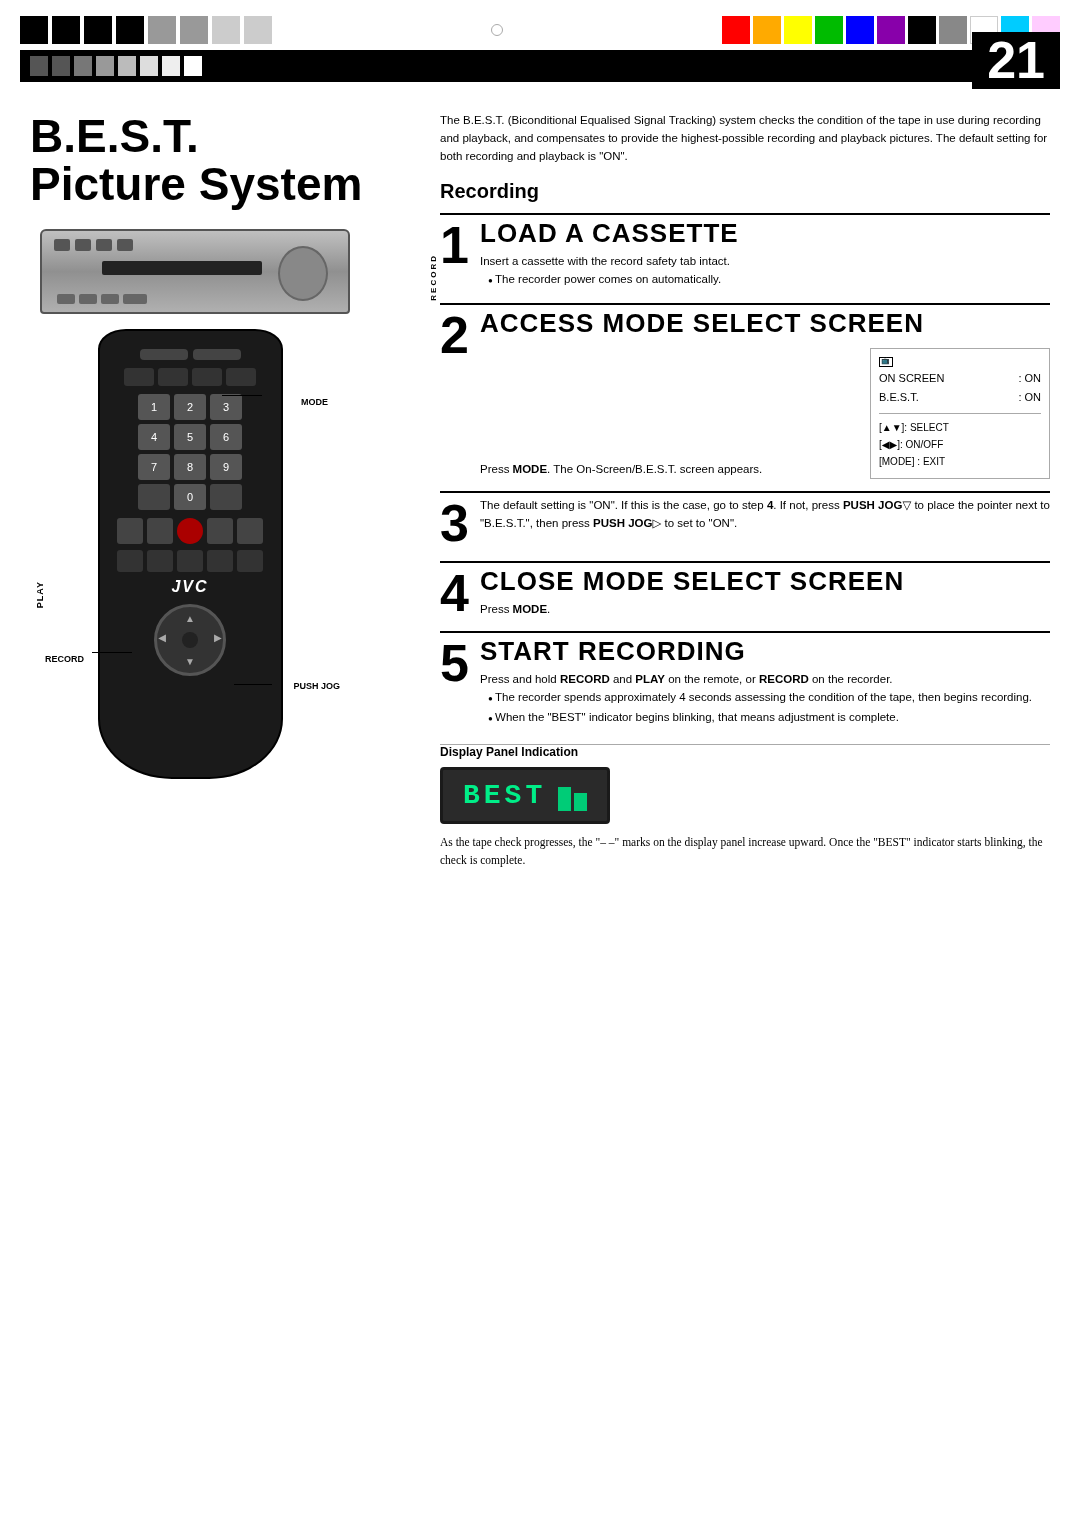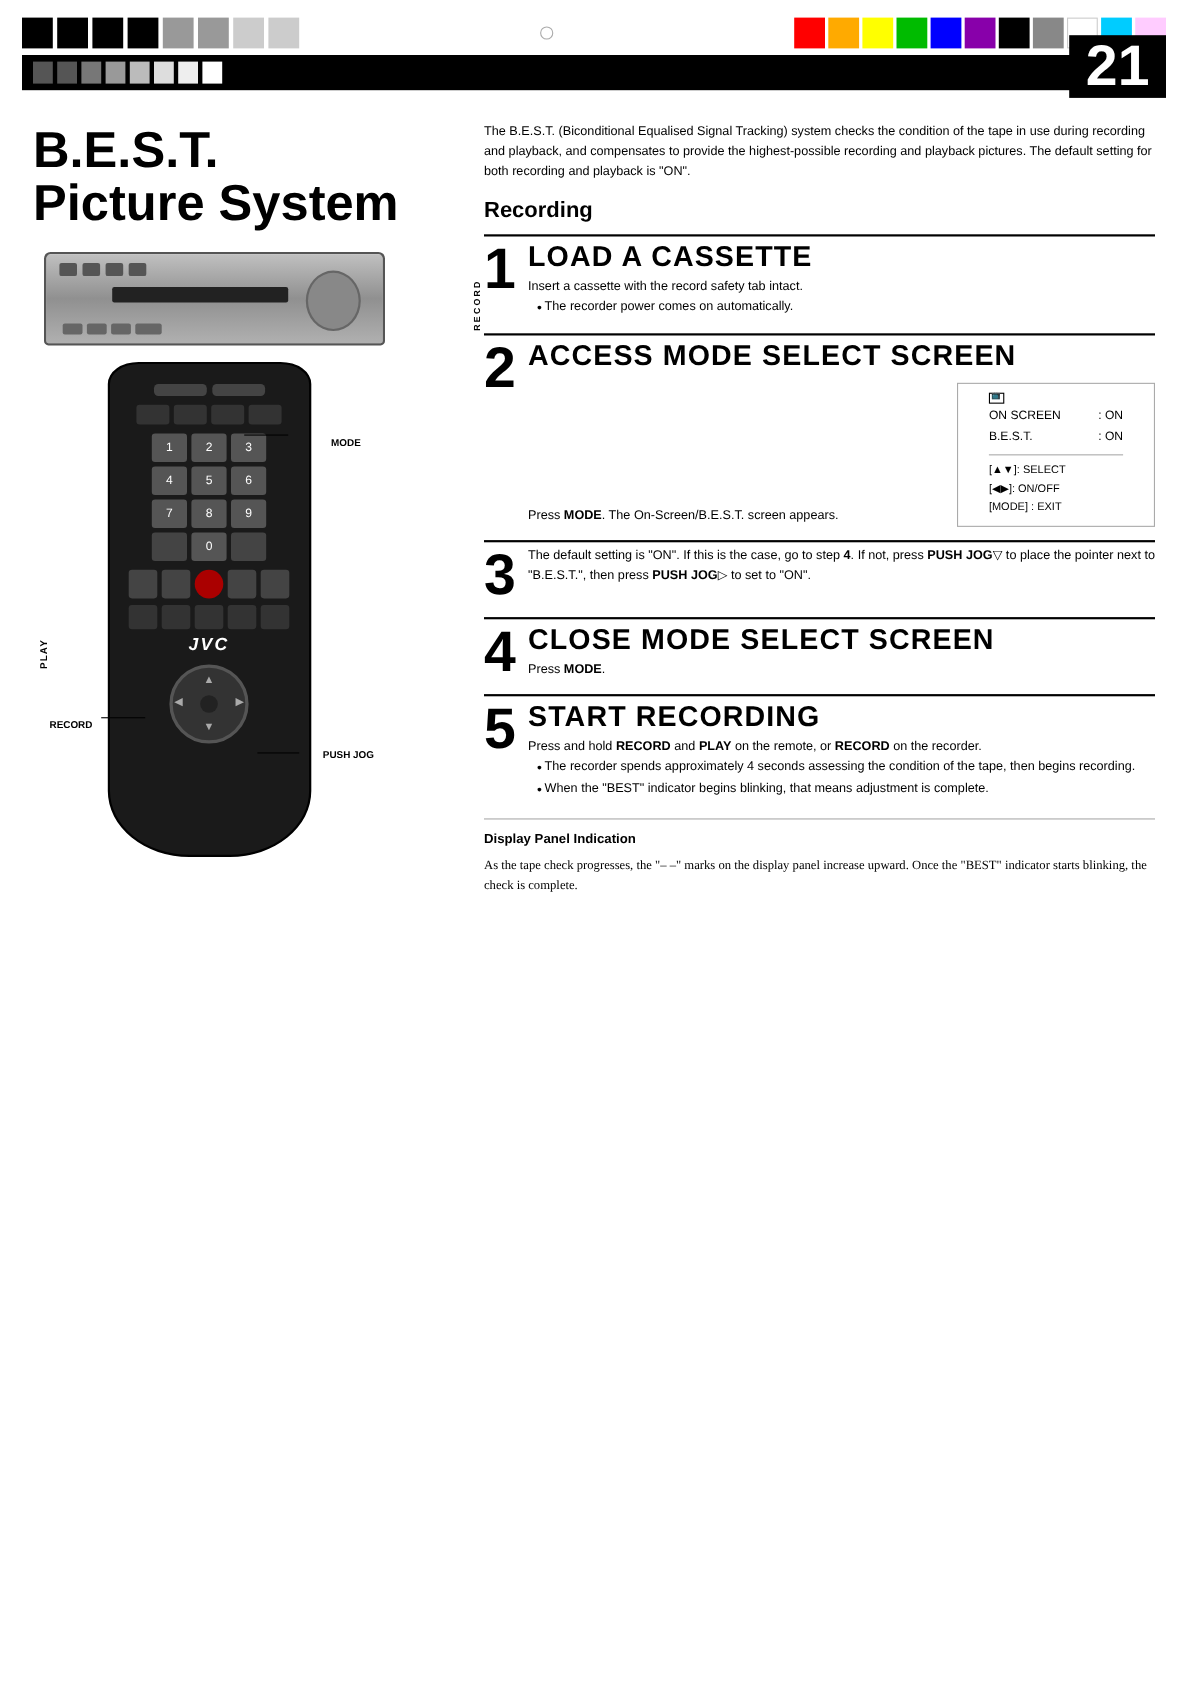--- a/index.html
+++ b/index.html
@@ -144,21 +144,21 @@
       line-height: 1.5;
     }
     .bullet::before {
       content: "● ";
       font-size: 8px;
     }
 
     
     .onscreen-box {
       border: 1px solid #aaa;
-      padding: 8px 28px;
+      padding: 8px 8px;
       font-size: 11px;
       line-height: 1.8;
       margin-top: 5px;
       float: right;
       width: 180px;
       margin-left: 10px;
       background: #fff;
     }
     .onscreen-row {
       display: flex;
@@ -168,21 +168,20 @@
     .onscreen-divider {
       border: none;
       border-top: 1px solid #aaa;
       margin: 5px 0;
     }
 
     
     .display-panel-section {
       margin-top: 15px;
       border-top: 1px solid #aaa;
-      padding-top: 10px;
     }
     .display-panel-label {
       font-size: 12px;
       font-weight: bold;
       margin-bottom: 8px;
     }
 
     .display-desc {
       font-size: 11.5px;
       line-height: 1.55;
@@ -419,17 +418,26 @@
       <div class="step-content">
         <div class="step-title">START RECORDING</div>
         <div class="step-desc">Press and hold <b>RECORD</b> and <b>PLAY</b> on the remote, or <b>RECORD</b> on the recorder.</div>
         <div class="bullet">The recorder spends approximately 4 seconds assessing the condition of the tape, then begins recording.</div>
         <div class="bullet">When the "BEST" indicator begins blinking, that means adjustment is complete.</div>
       </div>
     </div>
 
     <div class="display-panel-section">
       <div class="display-panel-label">Display Panel Indication</div>
+      <div style="display:flex;align-items:center;gap:10px;">
+        <div style="background:#2a2a2a;padding:10px 20px;border-radius:4px;border:3px solid #1a1a1a;display:flex;align-items:center;gap:12px;">
+          <span style="font-family:'Courier New',monospace;font-size:28px;font-weight:bold;color:#00ee88;letter-spacing:4px;">BEST</span>
+          <div style="display:flex;align-items:flex-end;gap:3px;height:30px;">
+            <div style="width:13px;height:24px;background:#00cc77;"></div>
+            <div style="width:13px;height:18px;background:#00cc77;"></div>
+          </div>
+        </div>
+      </div>
       <p class="display-desc">As the tape check progresses, the "– –" marks on the display panel increase upward. Once the "BEST" indicator starts blinking, the check is complete.</p>
     </div>
 
   </div>
 </div>
 
 </body></html>

